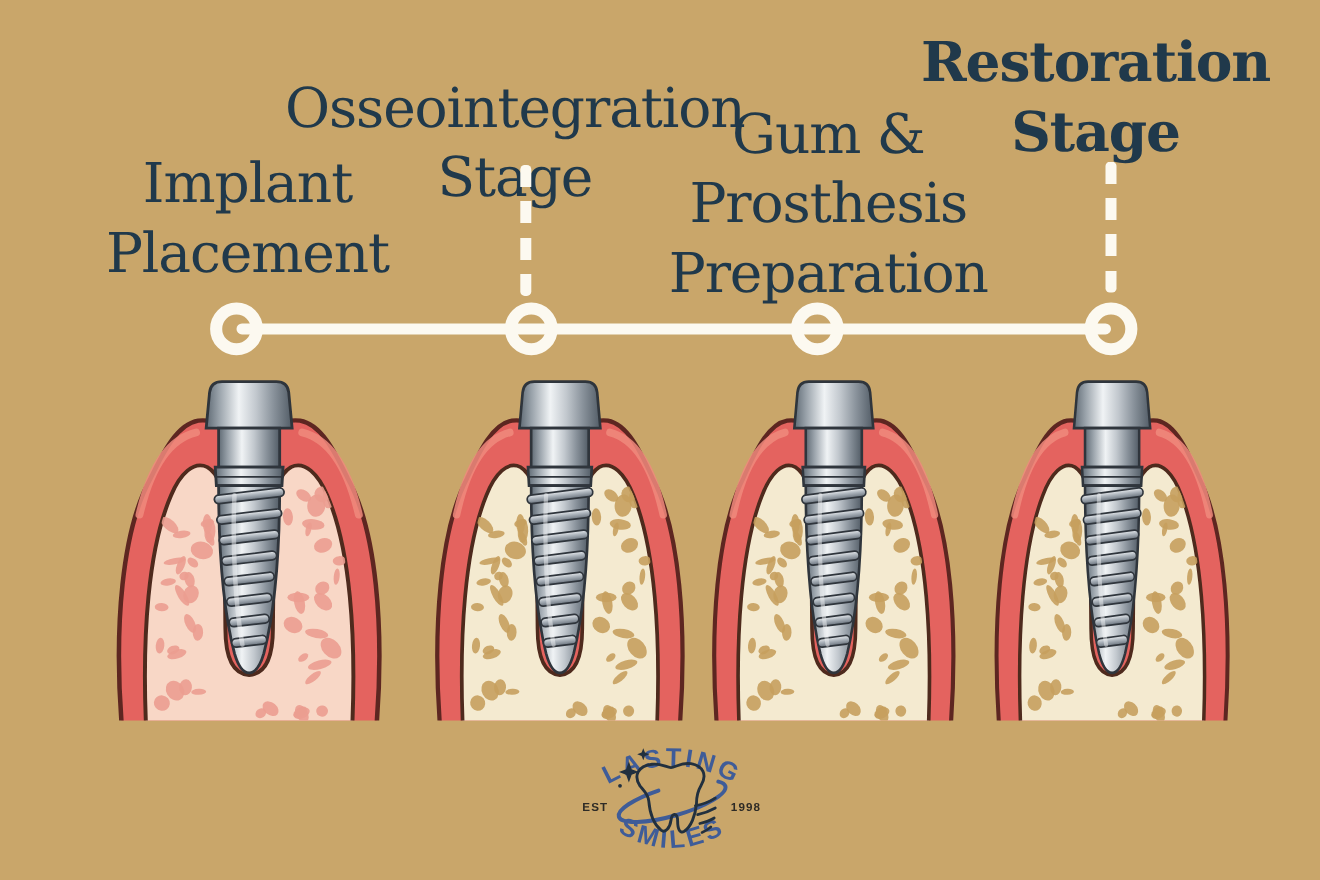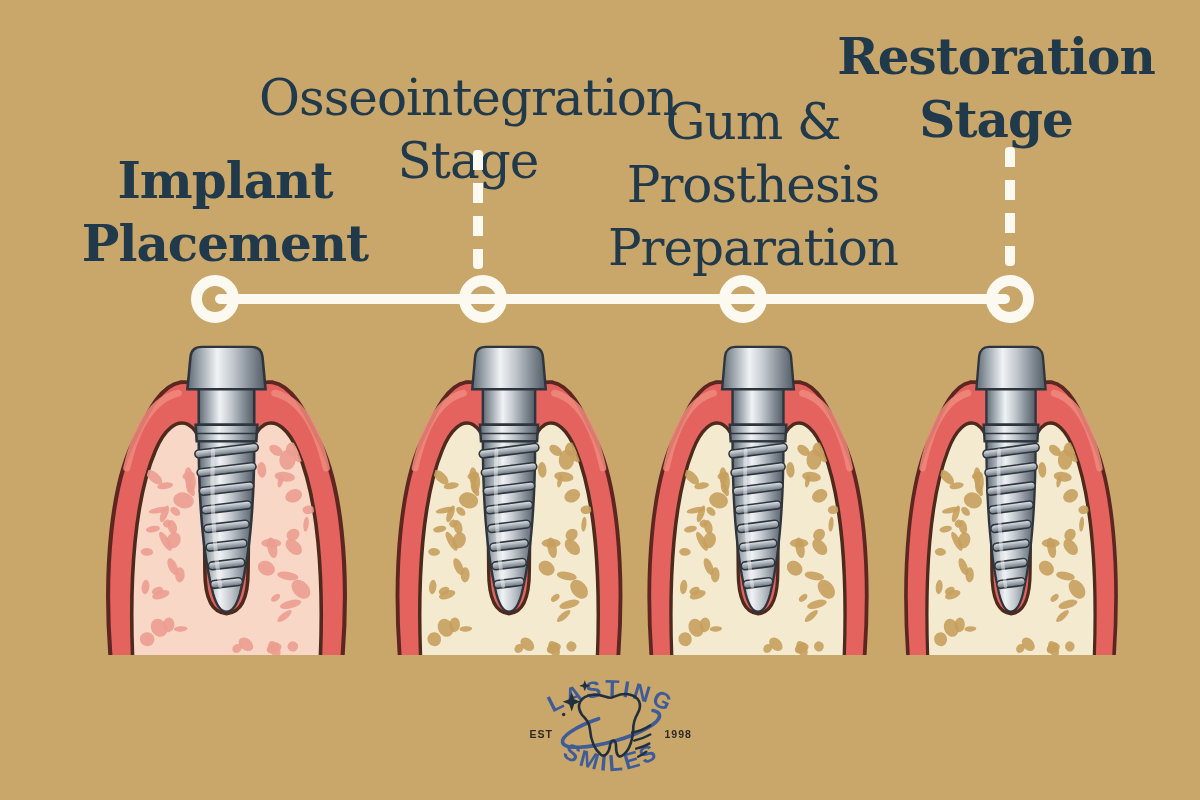--- a/index.html
+++ b/index.html
@@ -11,21 +11,21 @@
     position:absolute;
     transform:translateX(-50%);
     text-align:center;
     white-space:pre-line;
     color:var(--navy,#20394b);
     font-size:50px;
     line-height:63px;
     letter-spacing:-1px;
     font-weight:500;
   }
-  #label-1{left:225px;top:149px;font-weight:bold;}
+  #label-1{left:225px;top:136px;}
   #label-2{left:468px;top:39px;margin-top:28px;}
   #label-3{left:753px;top:91px;}
   #label-4{left:996px;top:25px;font-weight:bold;}
 
   .dash{
     position:absolute;
     width:10px;
     background:repeating-linear-gradient(180deg,
       var(--white,#fcf9f0) 0 20px, transparent 20px 33px);
     border-radius:4px;

